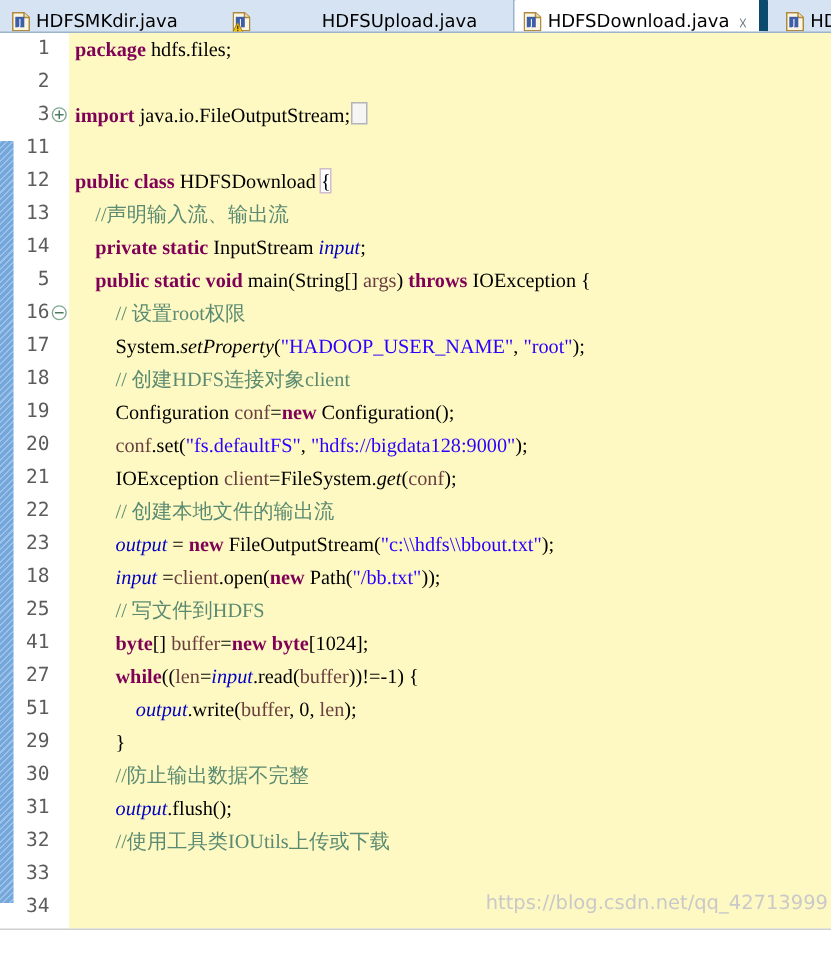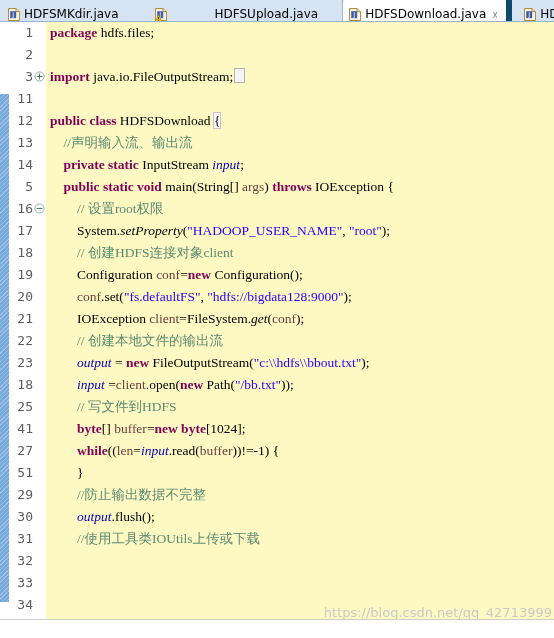--- a/index.html
+++ b/index.html
@@ -158,21 +158,21 @@
     border: 1px solid #b4b4b4;
     background: #f5f5f5;
     vertical-align: -2px;
     margin-left: 1px;
   }
 
   
   .watermark {
     position: absolute;
     right: 2px;
-    bottom: 18px;
+    bottom: 28px;
     font-family: "DejaVu Sans", sans-serif;
     font-size: 13px;
     color: #c9c9c9;
     white-space: nowrap;
     pointer-events: none;
   }
   .bottomline {
     position: absolute;
     left: 0; right: 0; bottom: 0;
     height: 18px;
@@ -295,20 +295,21 @@
       <div class="row"><span class="cmt">        // 创建HDFS连接对象client</span></div>
       <div class="row"><span class="plain">        Configuration </span><span class="param">conf</span><span class="plain">=</span><span class="kw">new</span><span class="plain"> Configuration();</span></div>
       <div class="row"><span class="plain">        </span><span class="param">conf</span><span class="plain">.set(</span><span class="str">"fs.defaultFS"</span><span class="plain">, </span><span class="str">"hdfs://bigdata128:9000"</span><span class="plain">);</span></div>
       <div class="row"><span class="plain">        IOException </span><span class="param">client</span><span class="plain">=FileSystem.</span><span class="mth">get</span><span class="plain">(</span><span class="param">conf</span><span class="plain">);</span></div>
       <div class="row"><span class="cmt">        // 创建本地文件的输出流</span></div>
       <div class="row"><span class="plain">        </span><span class="fld">output</span><span class="plain"> = </span><span class="kw">new</span><span class="plain"> FileOutputStream(</span><span class="str">"c:\\hdfs\\bbout.txt"</span><span class="plain">);</span></div>
       <div class="row"><span class="plain">        </span><span class="fld">input</span><span class="plain"> =</span><span class="param">client</span><span class="plain">.open(</span><span class="kw">new</span><span class="plain"> Path(</span><span class="str">"/bb.txt"</span><span class="plain">));</span></div>
       <div class="row"><span class="cmt">        // 写文件到HDFS</span></div>
       <div class="row"><span class="plain">        </span><span class="kw">byte</span><span class="plain">[] </span><span class="param">buffer</span><span class="plain">=</span><span class="kw">new byte</span><span class="plain">[1024];</span></div>
       <div class="row"><span class="plain">        </span><span class="kw">while</span><span class="plain">((</span><span class="param">len</span><span class="plain">=</span><span class="fld">input</span><span class="plain">.read(</span><span class="param">buffer</span><span class="plain">))!=-1) {</span></div>
+      <div class="row"><span class="plain">            </span><span class="fld">output</span><span class="plain">.write(</span><span class="param">buffer</span><span class="plain">, 0, </span><span class="param">len</span><span class="plain">);</span></div>
       <div class="row"><span class="plain">        }</span></div>
       <div class="row"><span class="cmt">        //防止输出数据不完整</span></div>
       <div class="row"><span class="plain">        </span><span class="fld">output</span><span class="plain">.flush();</span></div>
       <div class="row"><span class="cmt">        //使用工具类IOUtils上传或下载</span></div>
     </div>
 
   <div class="watermark">https://blog.csdn.net/qq_42713999</div>
   <div class="bottomline"></div>
 </div>
 

